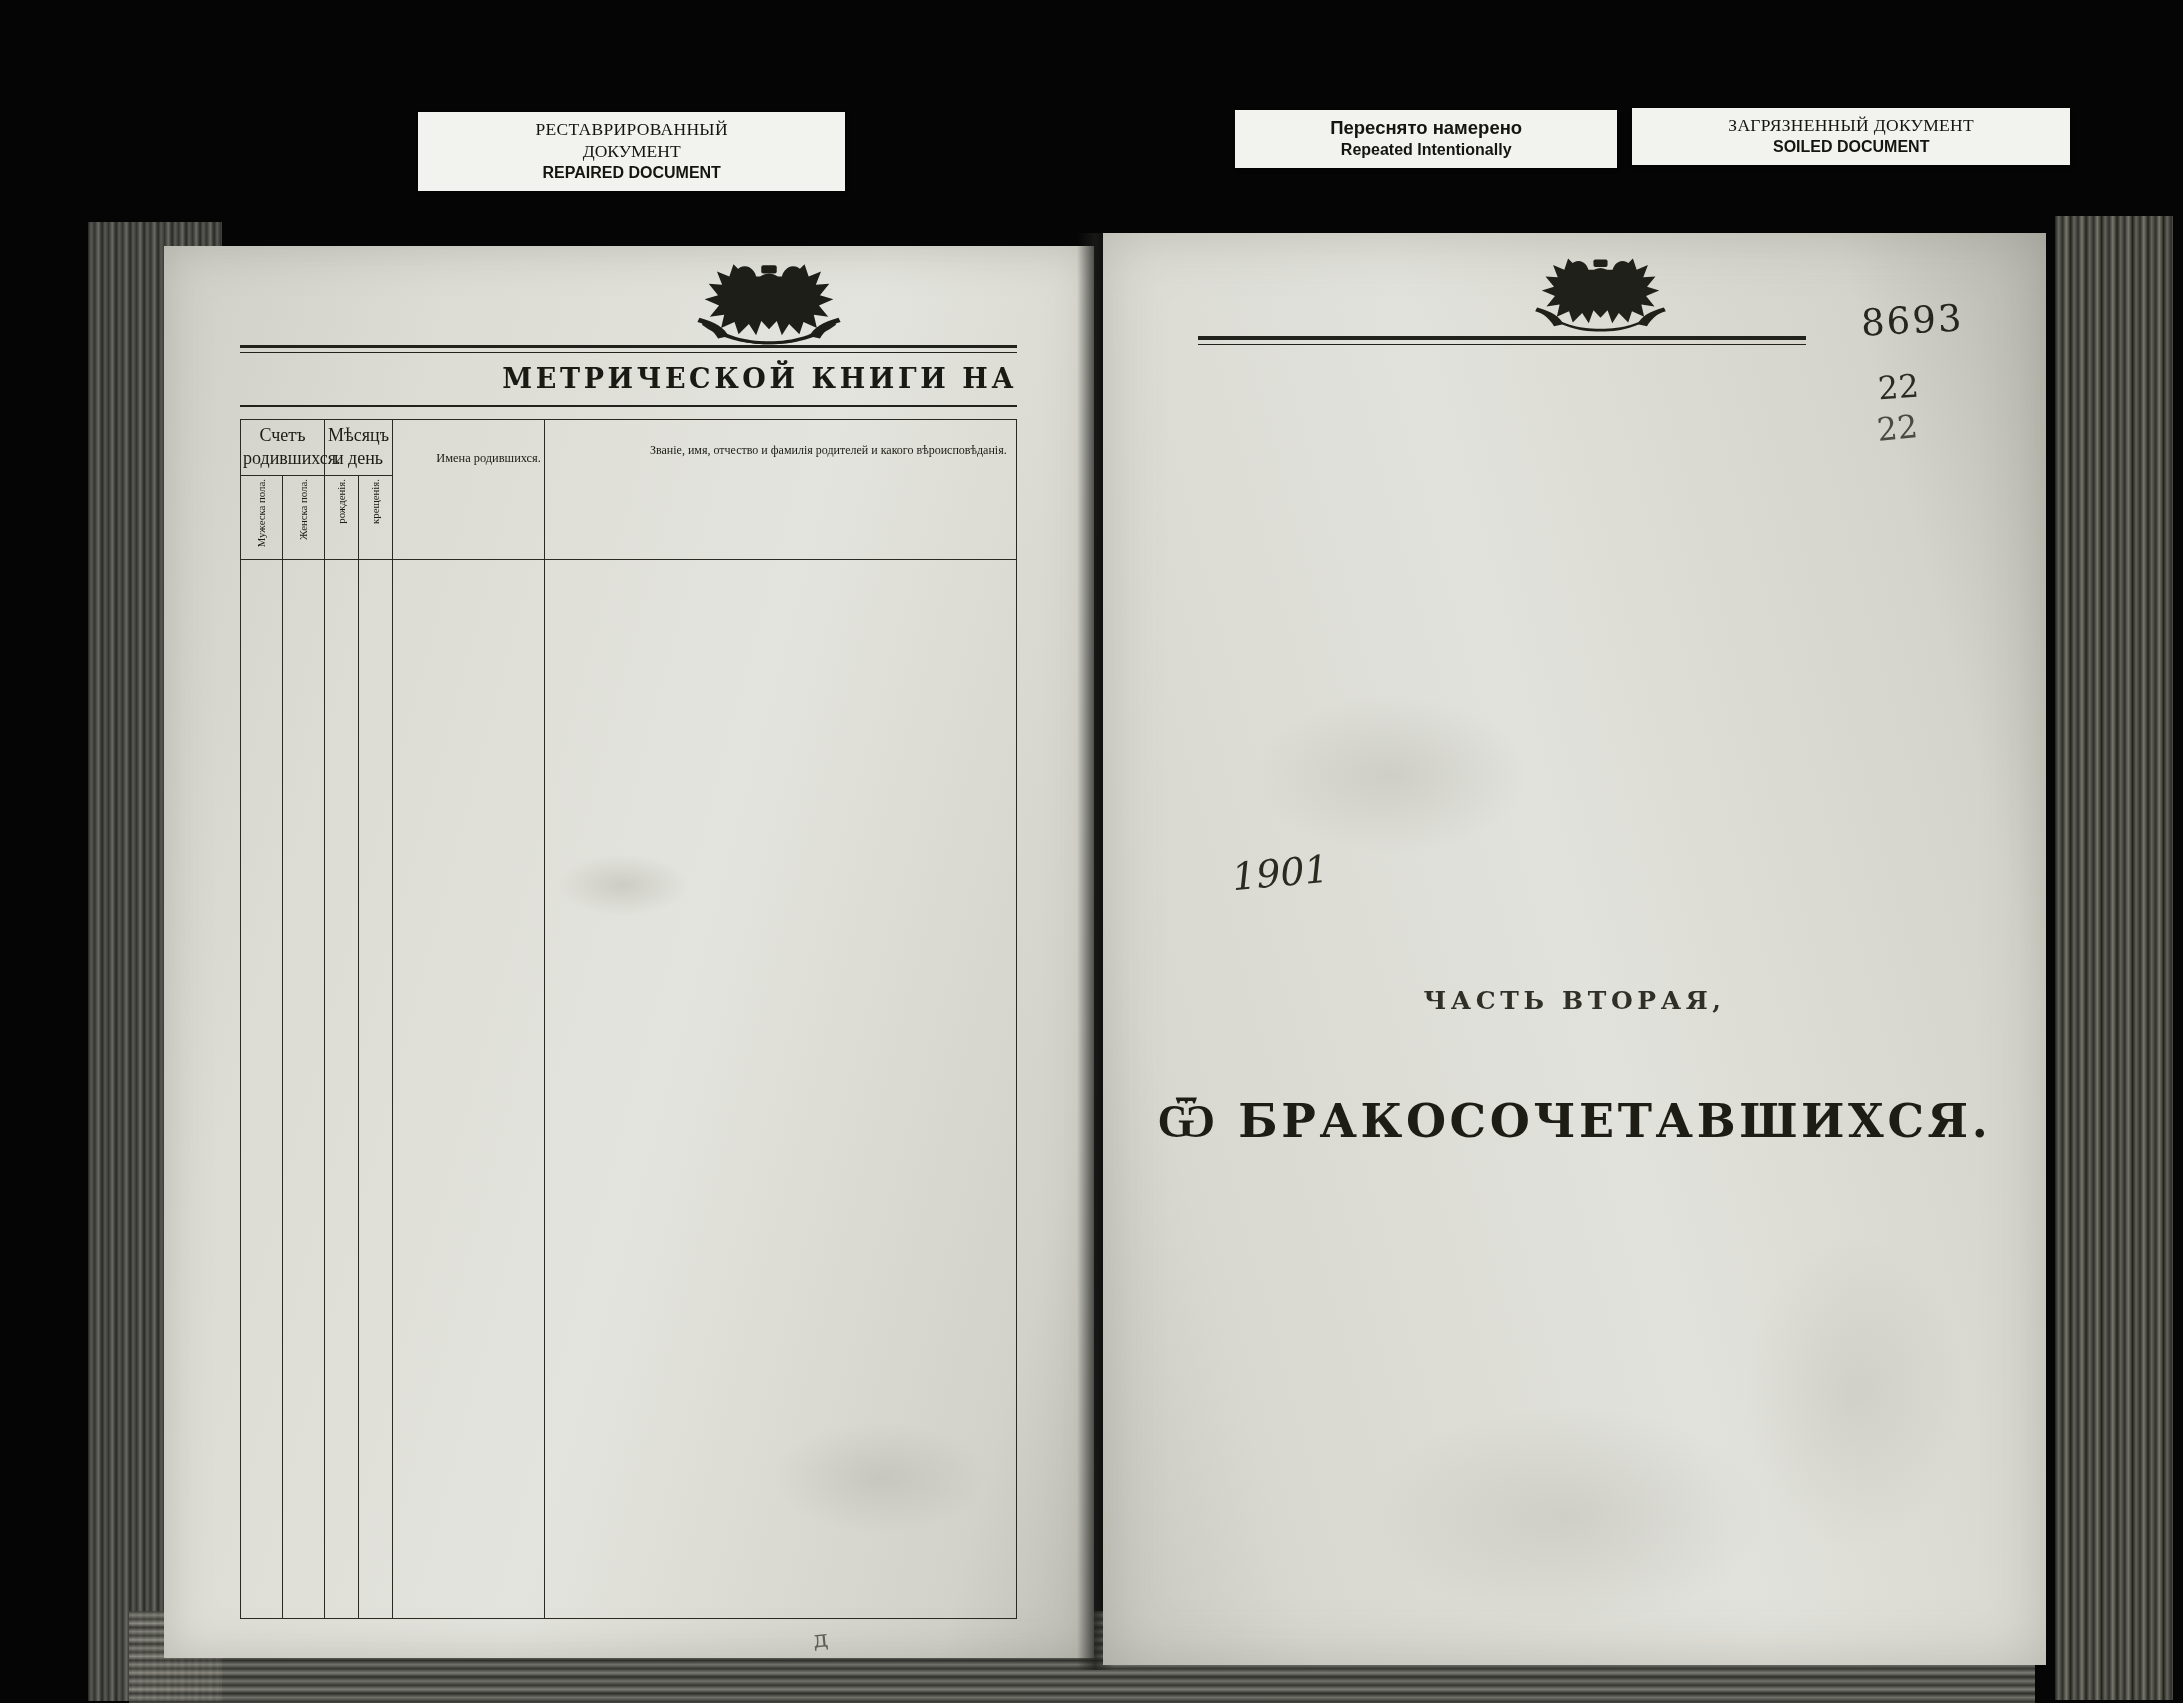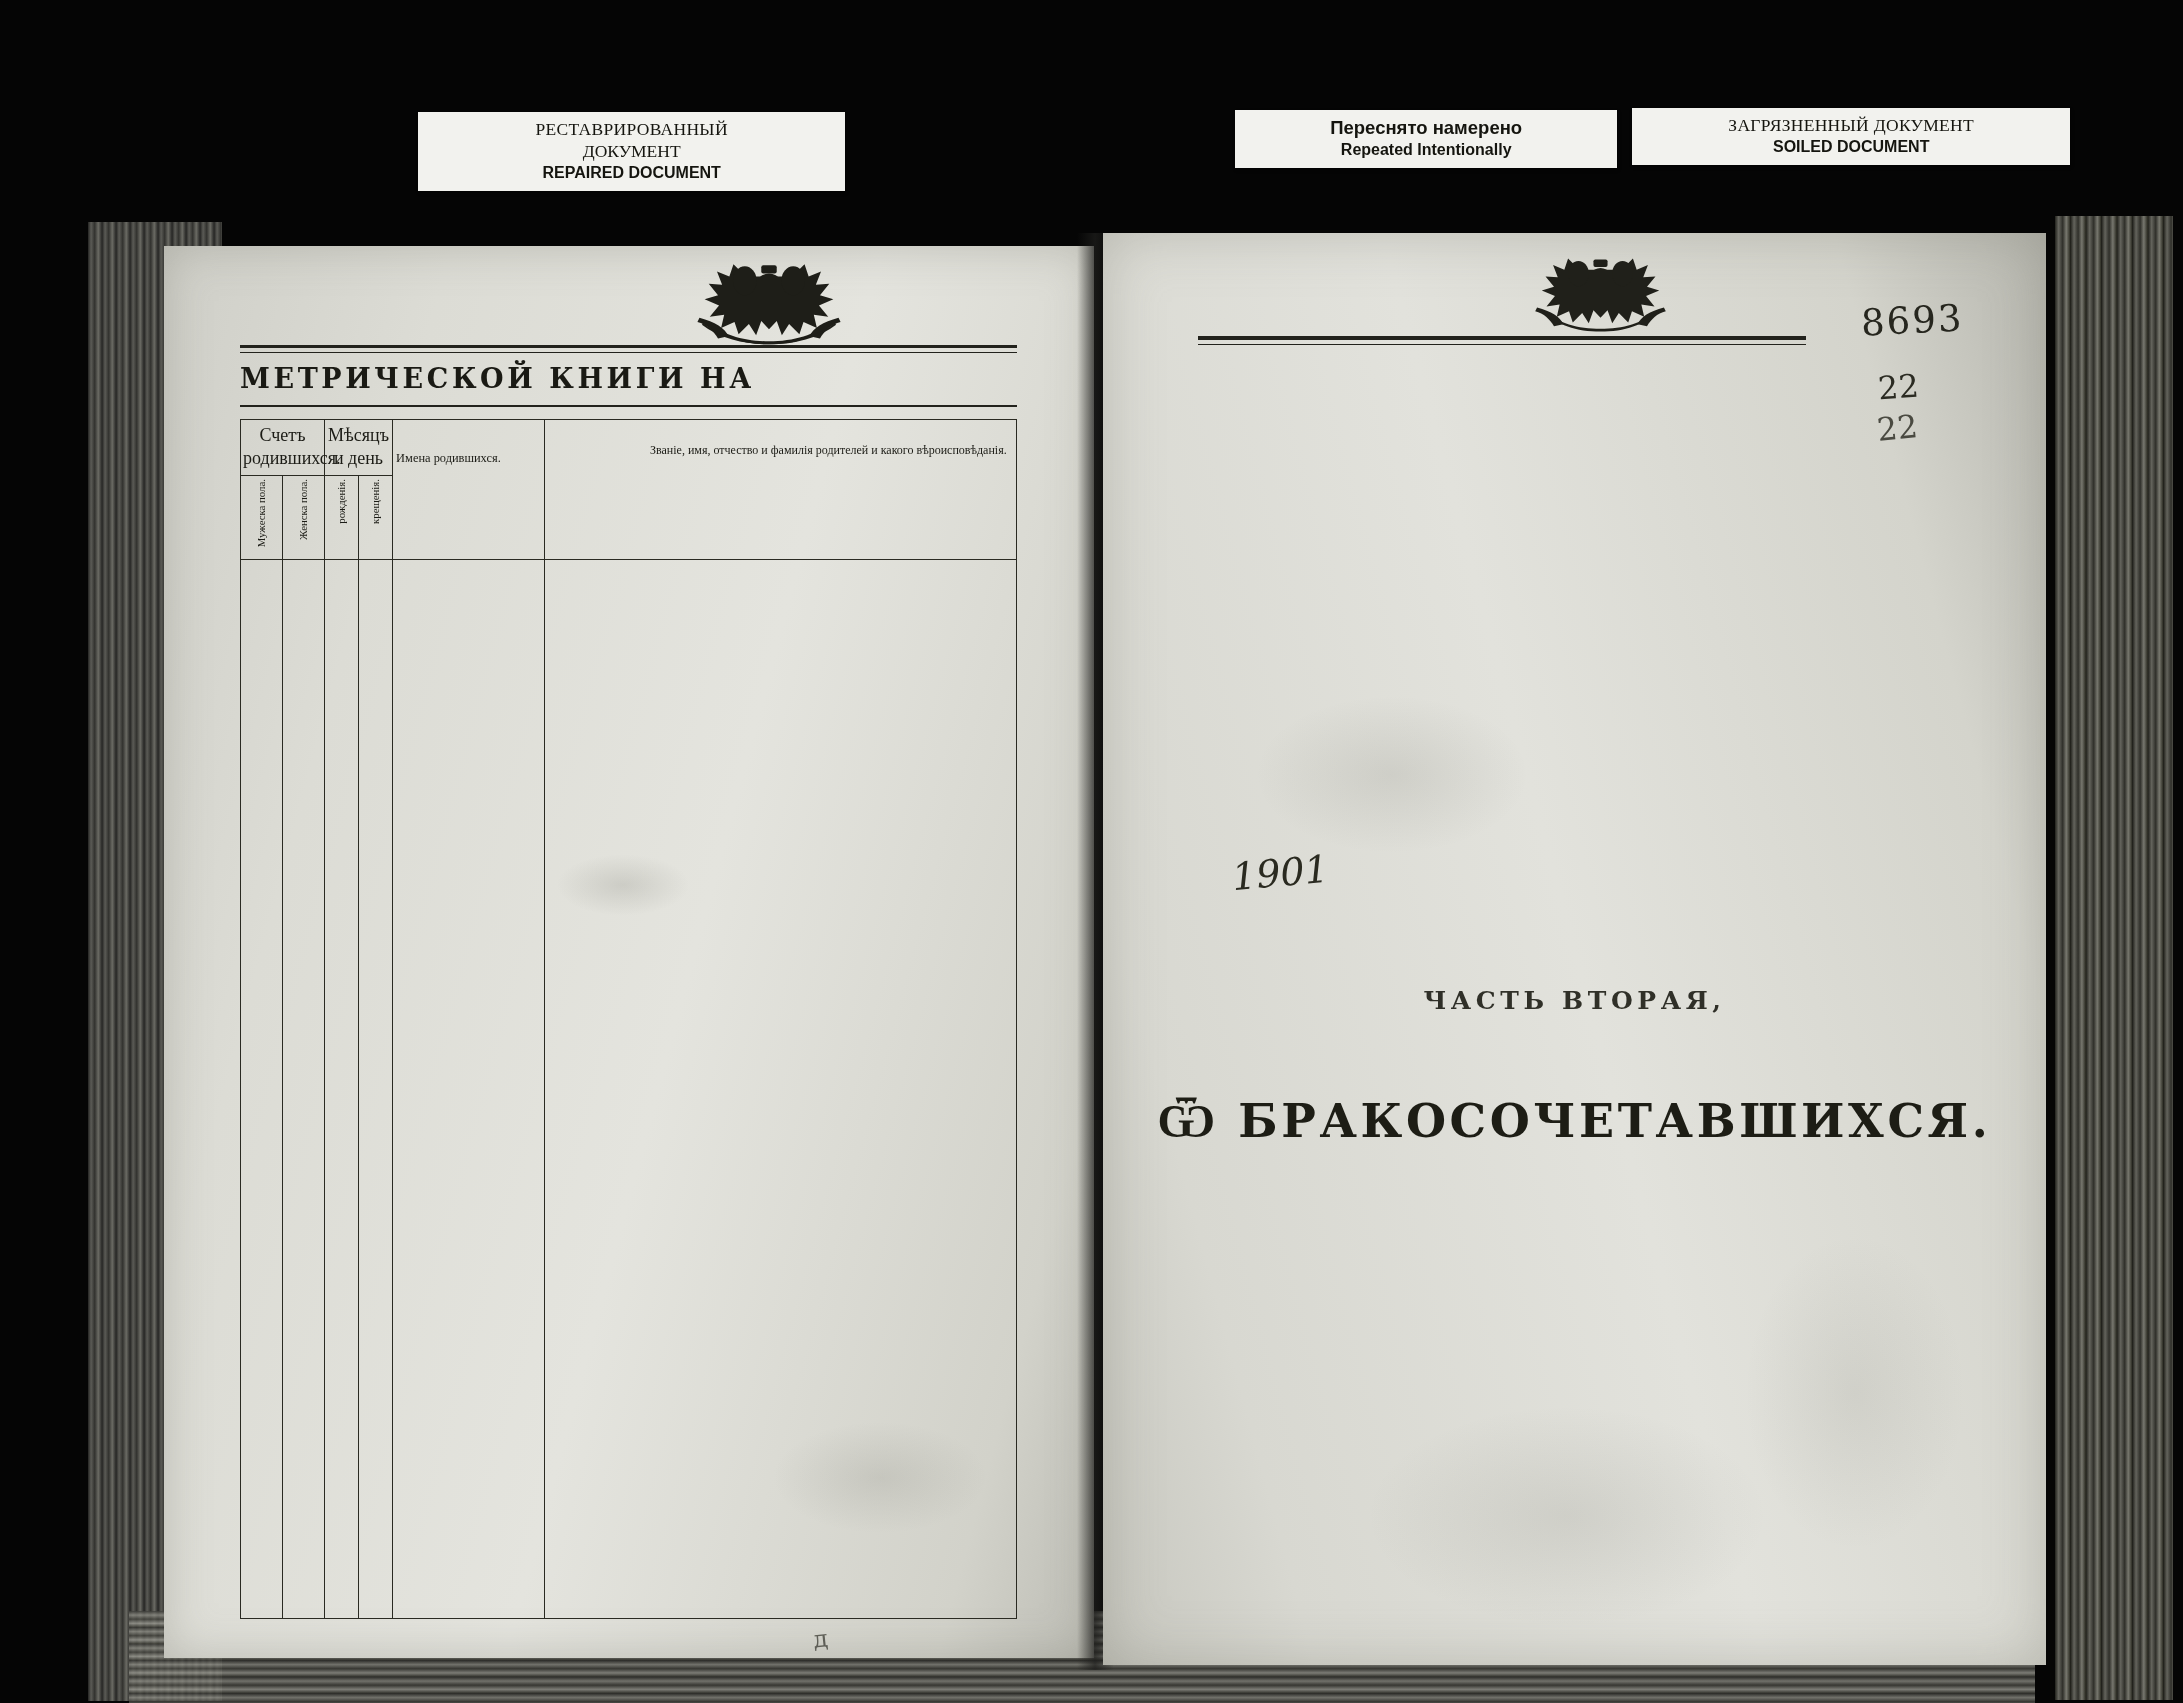--- a/index.html
+++ b/index.html
@@ -134,21 +134,21 @@
     border-top: 3.6px solid #22221c;
     border-bottom: 1.5px solid #22221c;
     padding-top: 3.6px;
   }
 
   .title-main {
     position: absolute;
     left: 76px;
     top: 117px;
     width: 777px;
-    text-align: left;
+    text-align: right;
     font-family: "DejaVu Serif", serif;
     font-weight: bold;
     font-size: 27px;
     letter-spacing: 3.6px;
     color: #1a1a14;
   }
 
   .rule-under {
     position: absolute;
     left: 76px;
@@ -179,21 +179,21 @@
     padding: 3.1px 1px;
     height: 77px;
   }
   .vert {
     writing-mode: vertical-rl;
     transform: rotate(180deg);
     display: inline-block;
     white-space: nowrap;
     line-height: 1;
   }
-  .hdr-names { text-align: left; font-size: 12.4px; padding: 31px 3.1px; }
+  .hdr-names { text-align: right; font-size: 12.4px; padding: 31px 3.1px; }
   .hdr-long {
     text-align: right;
     font-size: 12px;
     padding: 17.5px 9.3px;
     line-height: 2.1;
   }
   .body-cell { height: 1056px; }
 
   .pencil-mark {
     position: absolute;

